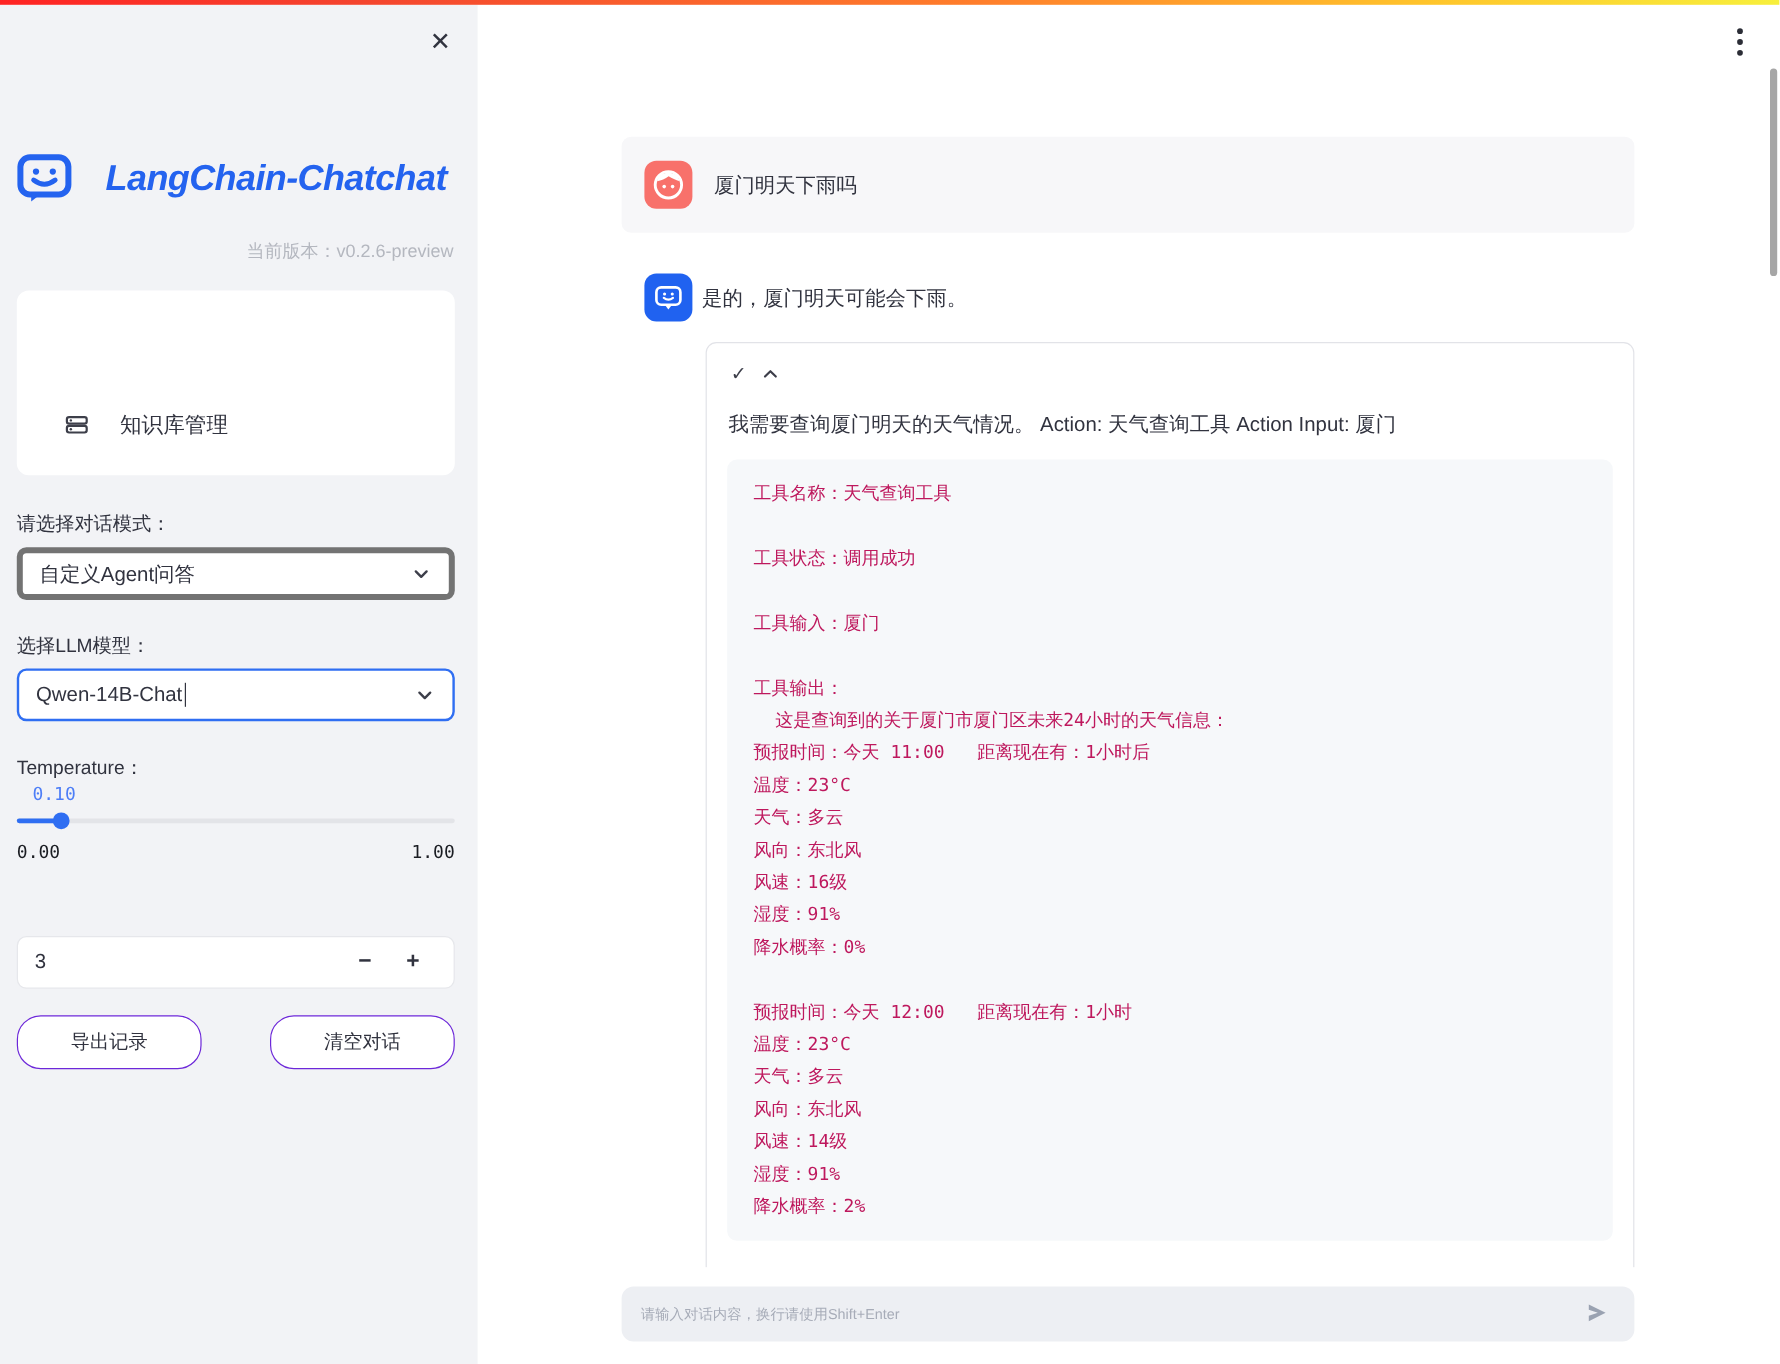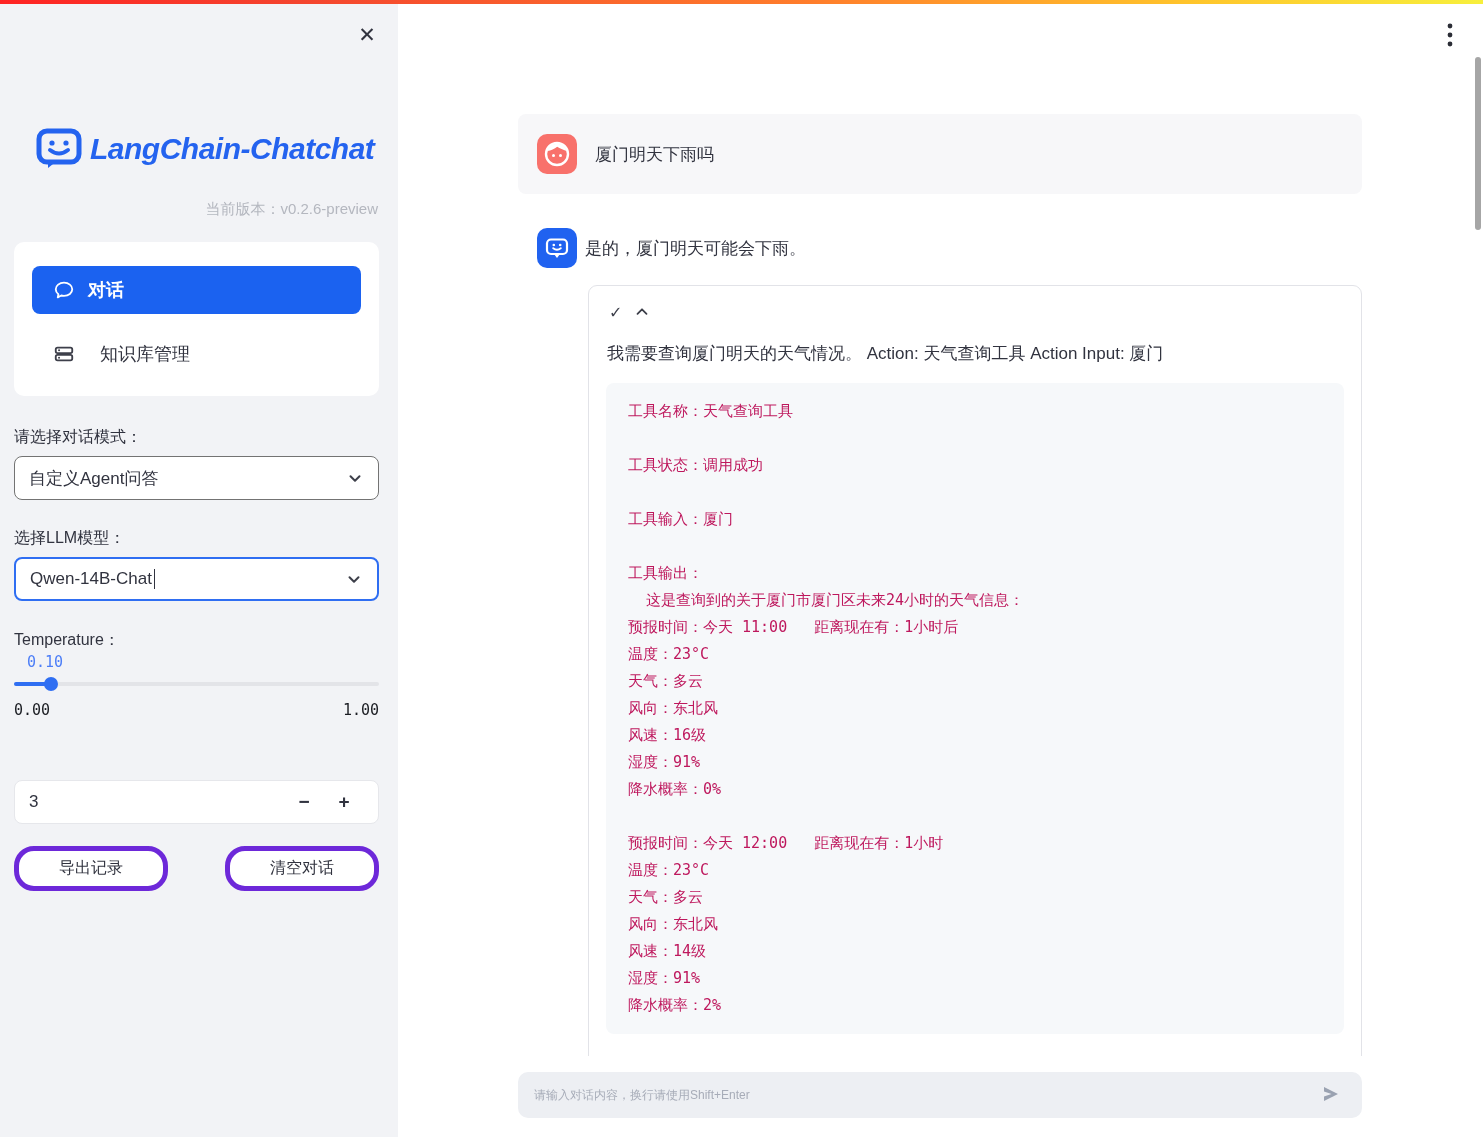--- a/index.html
+++ b/index.html
@@ -17,21 +17,21 @@
   
   .sidebar {
     position:absolute; top:4px; left:0; bottom:0; width:398px;
     background:#f2f3f6; z-index:10;
   }
   .sidebar-close {
     position:absolute; top:16px; right:16px; width:30px; height:30px;
     display:flex; align-items:center; justify-content:center;
     font-size:21px; color:#31333f; cursor:pointer; background:none; border:none;
   }
-  .logo-row { position:absolute; top:124px; left:36px; display:flex; align-items:center; gap:8px; }
+  .logo-row { position:absolute; top:124px; left:14px; display:flex; align-items:center; gap:28px; }
   .logo-icon { width:46px; height:42px; }
   .logo-text {
     font-size:30px; font-weight:800; font-style:italic; color:#2463ef;
     letter-spacing:-0.5px; white-space:nowrap;
   }
   .version-row {
     position:absolute; top:196px; right:20px; font-size:15px; color:#b4b7bf; white-space:nowrap;
   }
   .menu-card {
     position:absolute; top:238px; left:14px; width:365px; height:154px;
@@ -44,21 +44,21 @@
     font-size:18px; font-weight:700; cursor:pointer;
   }
   .menu-item {
     position:absolute; top:92px; left:18px; right:18px; height:40px;
     display:flex; align-items:center; gap:25px; padding:0 21px;
     font-size:18px; color:#31333f; cursor:pointer; border-radius:8px;
   }
   .field-label { position:absolute; left:14px; font-size:16px; color:#31333f; }
   .select-box {
     position:absolute; left:14px; width:365px; height:44px;
-    background:#ffffff; border:1px solid #737373; border-radius:8px;
+    background:#ffffff; border:5px solid #737373; border-radius:8px;
     display:flex; align-items:center; justify-content:space-between;
     padding:0 14px; font-size:17px; color:#31333f; cursor:pointer;
   }
   .select-box.focused { border:2px solid #2f6ef2; }
   .caret-bar { display:inline-block; width:1px; height:20px; background:#31333f; margin-left:2px; vertical-align:middle; }
   .chev-down { width:18px; height:18px; flex:0 0 auto; }
   .slider-value {
     position:absolute; left:27px; font-family:"DejaVu Sans Mono","Liberation Mono",monospace;
     font-size:15px; color:#4d7ef7;
   }
@@ -80,21 +80,21 @@
     background:#ffffff; border:1px solid #e6e7eb; border-radius:8px;
     display:flex; align-items:center; padding:0 14px; font-size:17px;
   }
   .number-value { flex:1; }
   .step-btn {
     width:40px; height:42px; background:none; border:none; font-size:19px; font-weight:700;
     color:#31333f; cursor:pointer; line-height:42px; text-align:center;
   }
   .sidebar-actions { position:absolute; top:842px; left:14px; width:365px; display:flex; justify-content:space-between; }
   .side-btn {
-    width:154px; height:45px; background:#ffffff; border:5px solid #6d28d9; border-radius:20px;
+    width:154px; height:45px; background:#ffffff; border:1px solid #6d28d9; border-radius:20px;
     font-size:16px; color:#31333f; cursor:pointer; font-family:inherit;
   }
   
   .main { position:absolute; top:4px; left:398px; right:0; bottom:0; background:#ffffff; }
   .kebab { position:absolute; top:14px; right:18px; width:30px; height:34px; border:none; background:none; cursor:pointer; }
   .main-scrollbar {
     position:absolute; top:53px; right:2px; width:6px; height:173px;
     background:#a6a6a6; border-radius:3px; cursor:pointer;
   }
   .chat { position:absolute; left:120px; top:0; width:844px; }
@@ -159,26 +159,20 @@
       <path d="M14 22 Q23 29 32 22" fill="none" stroke="#2463ef" stroke-width="4" stroke-linecap="round"></path>
     </svg>
     <div class="logo-text">LangChain-Chatchat</div>
   </div>
 
   <div class="version-row">
     <span>当前版本：</span><span>v0.2.6-preview</span>
   </div>
 
   <nav class="menu-card">
-    <div class="menu-item-active">
-      <svg width="22" height="22" viewBox="0 0 24 24">
-        <path d="M12 4 C6.9 4 3 7.2 3 11.2 C3 13.4 4.1 15.3 5.9 16.6 L5.2 20 L9 18 C10 18.3 11 18.4 12 18.4 C17.1 18.4 21 15.2 21 11.2 C21 7.2 17.1 4 12 4 Z" fill="none" stroke="#ffffff" stroke-width="2" stroke-linejoin="round"></path>
-      </svg>
-      <span>对话</span>
-    </div>
     <div class="menu-item">
       <svg width="22" height="22" viewBox="0 0 24 24">
         <rect x="3" y="5" width="18" height="6" rx="2" fill="none" stroke="#3d3f4a" stroke-width="2"></rect>
         <rect x="3" y="13" width="18" height="6" rx="2" fill="none" stroke="#3d3f4a" stroke-width="2"></rect>
         <circle cx="6.6" cy="8" r="1.1" fill="#3d3f4a"></circle>
         <circle cx="6.6" cy="16" r="1.1" fill="#3d3f4a"></circle>
       </svg>
       <span>知识库管理</span>
     </div>
   </nav>

